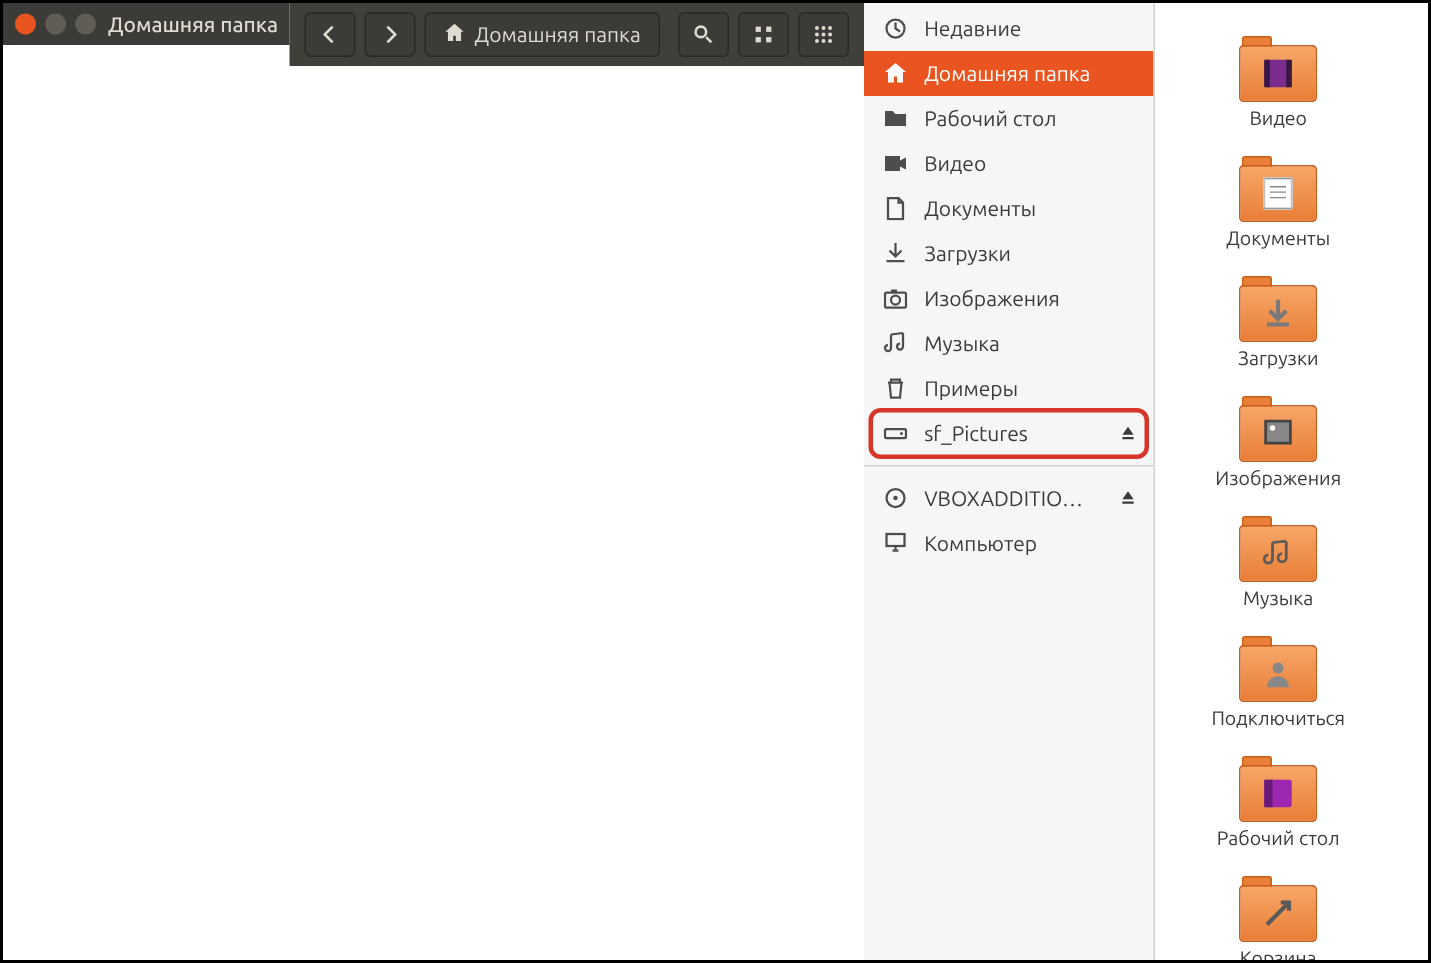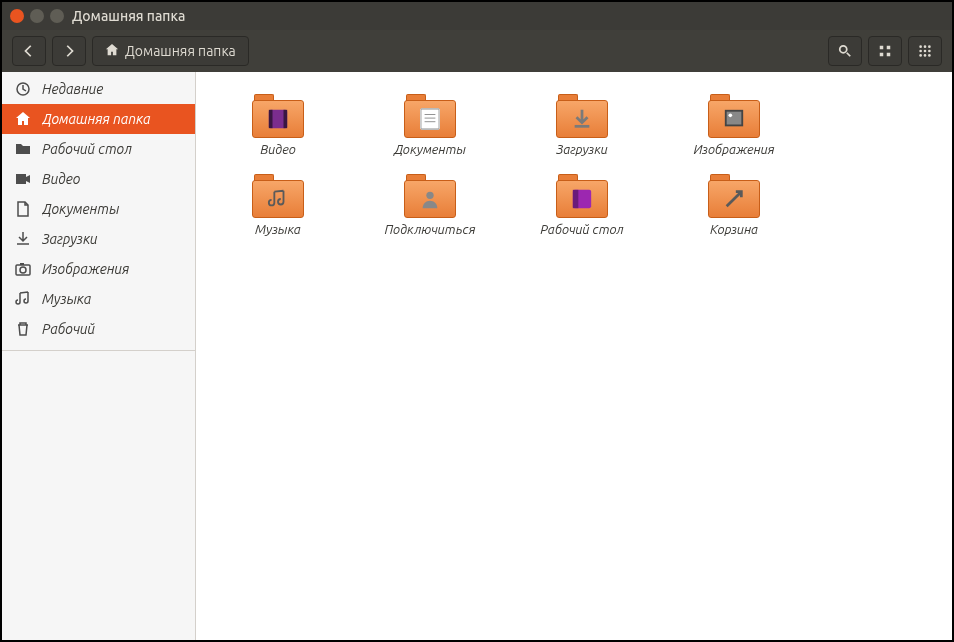--- a/index.html
+++ b/index.html
@@ -1,30 +1,30 @@
 <!DOCTYPE html>
 <html><head>
 <meta charset="utf-8">
 <style>
 * { margin:0; padding:0; box-sizing:border-box; font-family:"Ubuntu","Noto Sans",sans-serif; }
 body { background:#fff; width:954px; height:642px; overflow:hidden; border:2px solid #000; }
-.window { display:flex; flex-direction:column; height:100%; }
+.window { display:flex; flex-direction:row; height:100%; }
 .titlebar { background:#3c3b37; height:28px; display:flex; align-items:center; padding:0 8px; gap:8px; }
 .win-btns { display:flex; gap:6px; }
 .win-btn { width:14px; height:14px; border-radius:50%; display:flex; align-items:center; justify-content:center; }
 .win-close { background:#e95420; }
 .win-min,.win-max { background:#5f5d55; }
 .title-text { color:#dfdbd2; font-size:14px; font-weight:500; }
 .toolbar { background:#403f3a; height:42px; display:flex; align-items:center; padding:0 10px; gap:6px; }
 .nav-btn,.tool-btn { background:#3c3b37; border:1px solid #2a2926; color:#dfdbd2; width:34px; height:30px; border-radius:4px; display:flex; align-items:center; justify-content:center; cursor:pointer; }
 .nav-btn svg,.tool-btn svg { width:14px; height:14px; fill:#dfdbd2; }
 .path-btn { background:#3c3b37; border:1px solid #2a2926; color:#dfdbd2; height:30px; padding:0 12px; border-radius:4px; display:flex; align-items:center; gap:6px; font-size:14px; cursor:pointer; }
 .spacer { flex:1; }
 .right-tools { display:flex; gap:6px; }
-.body { display:flex; flex:1; min-height:0; background:#fff;font-style:italic; }
+.body { display:flex; flex:1; min-height:0; background:#fff; }
 .sidebar { width:194px; background:#f6f6f6; border-right:1px solid #d4d0cb; overflow-y:auto; padding-top:2px; }
 .side-item { height:30px; display:flex; align-items:center; padding:0 8px 0 12px; gap:10px; font-size:14px; color:#3c3b37; cursor:pointer; }
 .side-item.active { background:#e95420; color:#fff; }
 .side-item .sic { width:18px; height:18px; display:flex; align-items:center; justify-content:center; flex-shrink:0; }
 .side-item .sic svg { width:16px; height:16px; fill:#4d4d4d; }
 .side-item.active .sic svg { fill:#fff; }
 .side-item .lbl { flex:1; white-space:nowrap; overflow:hidden; text-overflow:ellipsis; }
 .side-item .eject { width:18px; height:18px; display:flex; align-items:center; justify-content:center; }
 .side-item .eject svg { width:12px; height:12px; fill:#4d4d4d; }
 .side-item.hilite { position:relative; }
@@ -172,23 +172,60 @@
             </svg>
           </span>
           <span class="lbl">Музыка</span>
         </div>
         <div class="side-item">
           <span class="sic" style="color: rgb(77, 77, 77);">
             <svg viewBox="0 0 16 16">
               <path d="M3 4h10M5 4V2h6v2M4 4l1 10h6l1-10" stroke="currentColor" stroke-width="1.5" fill="none"></path>
             </svg>
           </span>
-          <span class="lbl">Рабочий</span>
+          <span class="lbl">Примеры</span>
+        </div>
+        <div class="side-item hilite">
+          <span class="sic" style="color: rgb(77, 77, 77);">
+            <svg viewBox="0 0 16 16">
+              <rect x="1" y="5" width="14" height="6" rx="1" fill="none" stroke="currentColor" stroke-width="1.5"></rect>
+              <circle cx="12" cy="8" r="1" fill="currentColor"></circle>
+            </svg>
+          </span>
+          <span class="lbl">sf_Pictures</span>
+          <span class="eject">
+            <svg viewBox="0 0 16 16">
+              <path d="M8 2 L13 9 H3 Z M3 11h10v2H3z" fill="currentColor"></path>
+            </svg>
+          </span>
         </div>
         <div class="side-sep"></div>
+        <div class="side-item">
+          <span class="sic" style="color: rgb(77, 77, 77);">
+            <svg viewBox="0 0 16 16">
+              <circle cx="8" cy="8" r="6" fill="none" stroke="currentColor" stroke-width="1.5"></circle>
+              <circle cx="8" cy="8" r="1.5" fill="currentColor"></circle>
+            </svg>
+          </span>
+          <span class="lbl">VBOXADDITIO…</span>
+          <span class="eject">
+            <svg viewBox="0 0 16 16">
+              <path d="M8 2 L13 9 H3 Z M3 11h10v2H3z" fill="currentColor"></path>
+            </svg>
+          </span>
+        </div>
+        <div class="side-item">
+          <span class="sic" style="color: rgb(77, 77, 77);">
+            <svg viewBox="0 0 16 16">
+              <rect x="2" y="2" width="12" height="8" fill="none" stroke="currentColor" stroke-width="1.5"></rect>
+              <path d="M6 13h4M8 10v3" stroke="currentColor" stroke-width="1.5"></path>
+            </svg>
+          </span>
+          <span class="lbl">Компьютер</span>
+        </div>
       </div>
     <div class="content">
       <div class="grid" id="grid">
           <div class="folder">
             <div class="folder-icon">
               <div class="fld-tab"></div>
               <div class="fld-body"></div>
               <div class="fld-badge">
                 <svg viewBox="0 0 24 24" width="22" height="22">
                   <rect x="2" y="2" width="20" height="20" rx="2" fill="#7b2d8e"></rect>

